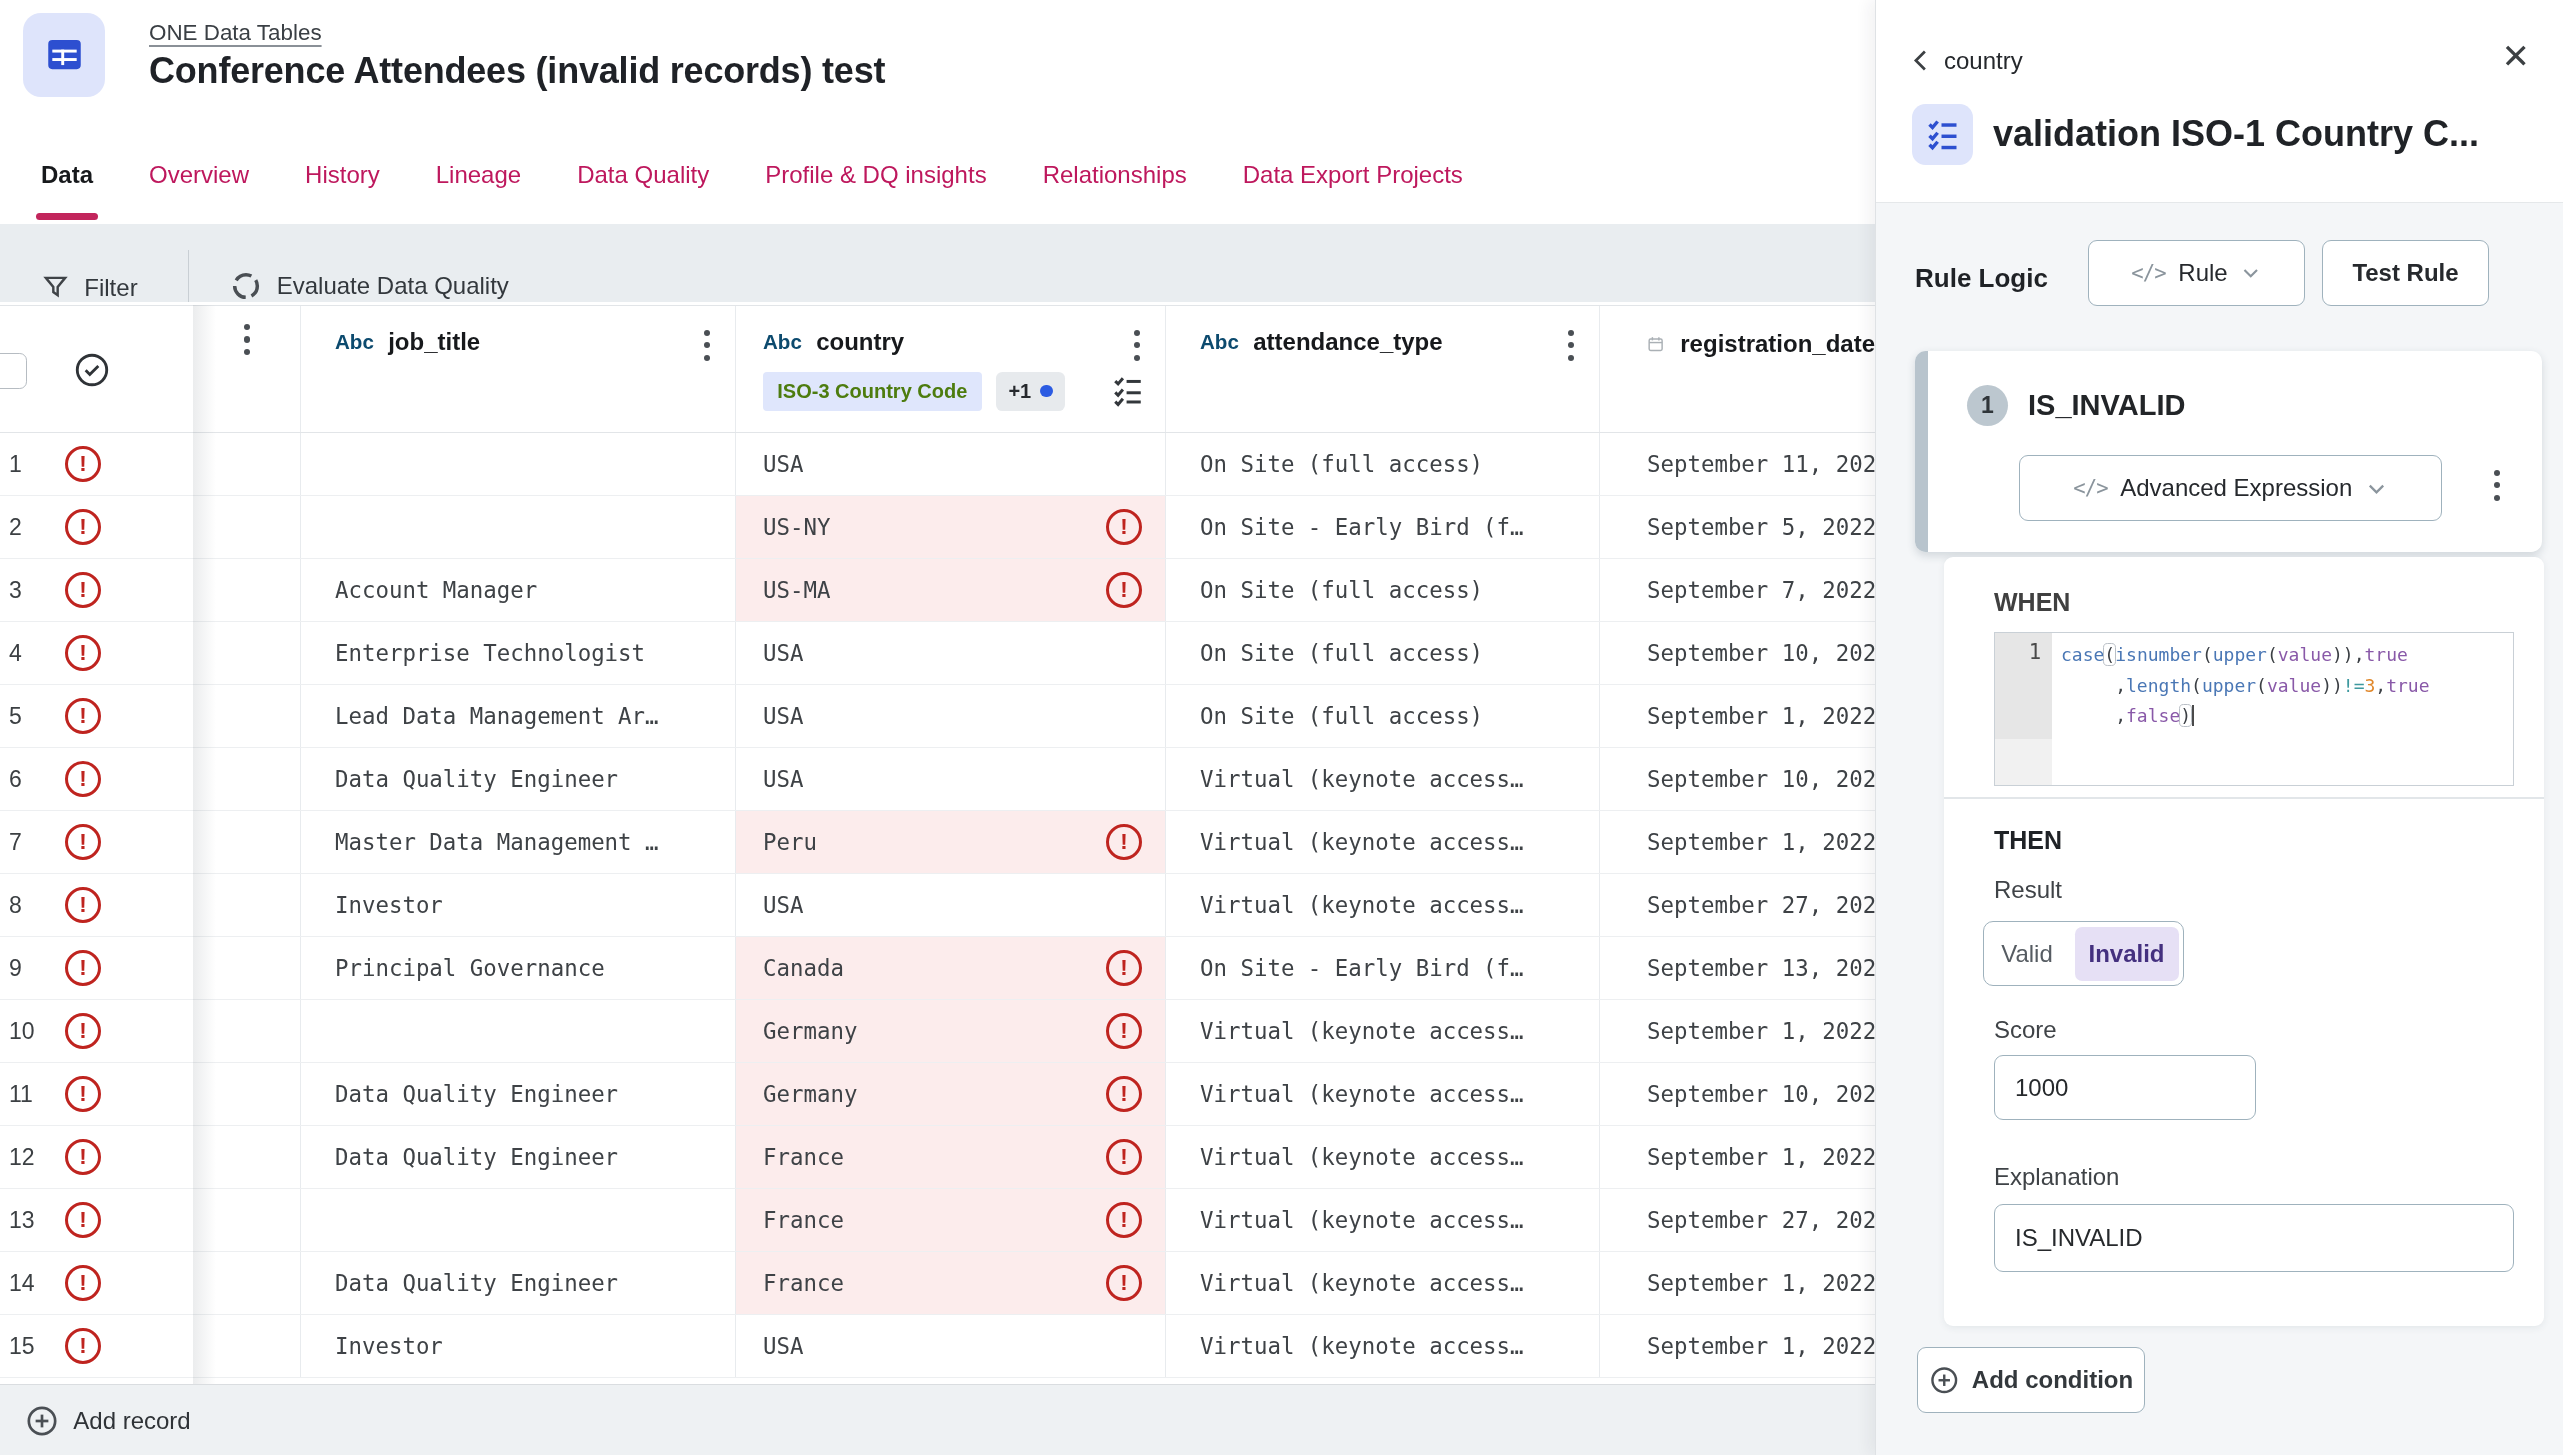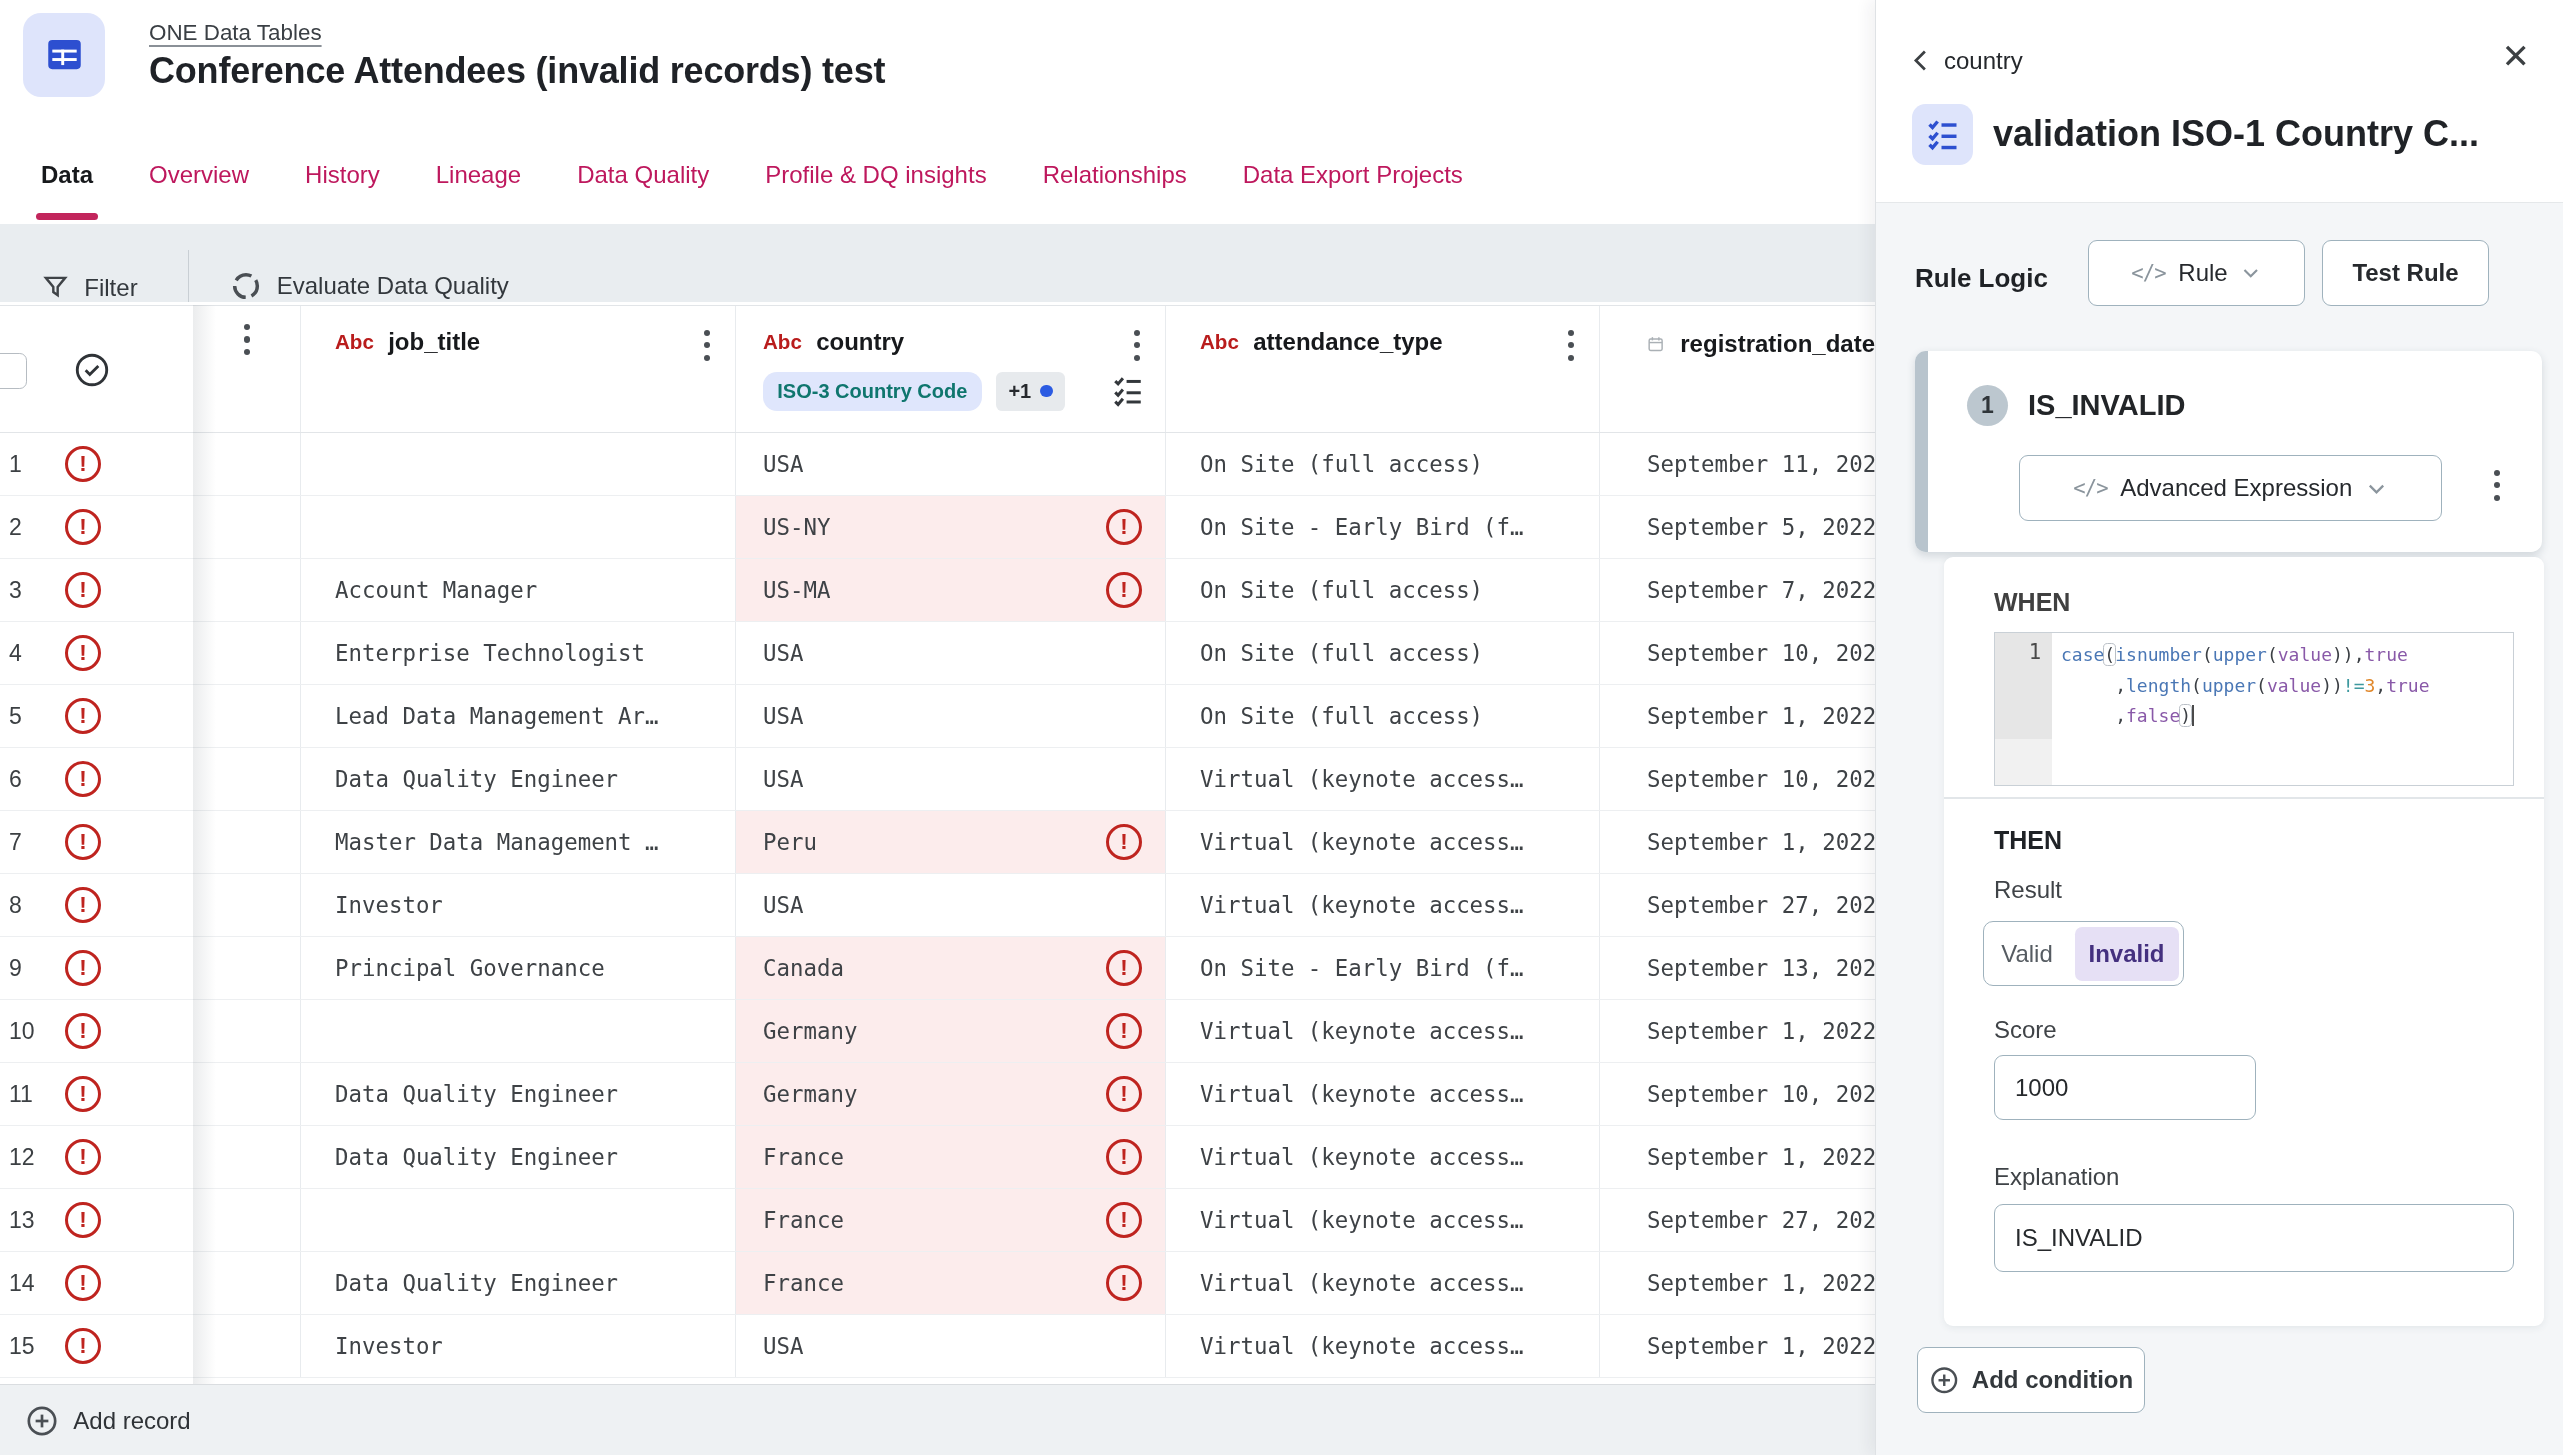--- a/index.html
+++ b/index.html
@@ -36,27 +36,27 @@
   .cell-att { width:434px; flex:0 0 434px; border-left:1.8px solid #e8ebee; display:flex; align-items:center; padding-left:34px; }
   .cell-date { flex:1 1 auto; border-left:1.8px solid #e8ebee; display:flex; align-items:center; padding-left:47px; }
   .cell-country.invalid { background:#fcecec; }
   .cell-country .err { position:absolute; right:23px; top:50%; transform:translateY(-50%); }
   .cellt { font-size:22.4px; color:#3e4246; }
   .rownum { width:65px; padding-left:9px; font-size:23px; color:#3c4043; }
   .err { width:36px; height:36px; border:3.1px solid #bf241f; border-radius:50%; color:#bf241f; font-weight:700; font-size:22.4px; display:flex; align-items:center; justify-content:center; flex:0 0 36px; }
   .freeze-shadow { position:absolute; left:193px; top:305px; width:23px; height:1079px; background:linear-gradient(to right, rgba(60,72,82,0.10), rgba(60,72,82,0)); z-index:5; pointer-events:none; }
 
   .hname { font-size:24px; font-weight:700; color:#17191c; }
-  .htype { font-size:20.6px; font-weight:700; color:#b91c1c; margin-right:14.3px; }
+  .htype { font-size:20.6px; font-weight:700; color:#0c4a6e; margin-right:14.3px; }
   .hrow1 { display:flex; align-items:center; padding-top:21.5px; }
   .kebab { display:flex; flex-direction:column; gap:6.3px; cursor:pointer; padding:3.6px; }
   .kebab i { width:6.3px; height:6.3px; border-radius:50%; background:#4a4f54; display:block; }
   .hkebab { position:absolute; right:21.5px; top:20px; }
   .badge-row { display:flex; align-items:center; margin-top:16px; }
-  .badge-blue { background:#dfe6fc; color:#0f766e; font-size:20px; font-weight:600; padding:8px 14.3px; border-radius:14px; cursor:pointer; }
+  .badge-blue { background:#dfe6fc; color:#4d7c0f; font-size:20px; font-weight:600; padding:8px 14.3px; border-radius:4px; cursor:pointer; }
   .badge-gray { background:#e7eaed; color:#26292d; font-size:20px; font-weight:600; padding:8px 12.5px; border-radius:6.3px; margin-left:14.3px; display:flex; align-items:center; gap:9px; cursor:pointer; }
   .badge-gray .dot { width:12.5px; height:12.5px; border-radius:50%; background:#2b5be2; }
   .hchecklist { margin-left:auto; margin-right:20px; cursor:pointer; }
   .hcheckbox { position:absolute; left:-9px; top:47px; width:36px; height:36px; background:#fff; border:1.8px solid #b6bcc2; border-radius:7.2px; cursor:pointer; }
   .hcheckcircle { position:absolute; left:73px; top:45px; cursor:pointer; }
   .hkebab-a { position:absolute; left:240px; top:14.3px; }
 
   
   .main-footer { position:absolute; left:0; top:1384px; width:1875px; height:72px; background:#eef1f3; border-top:1.8px solid #dadde0; display:flex; align-items:center; gap:14.3px; padding-left:25px; cursor:pointer; }
   .main-footer .lbl { font-size:24px; color:#2f3337; font-weight:500; }

